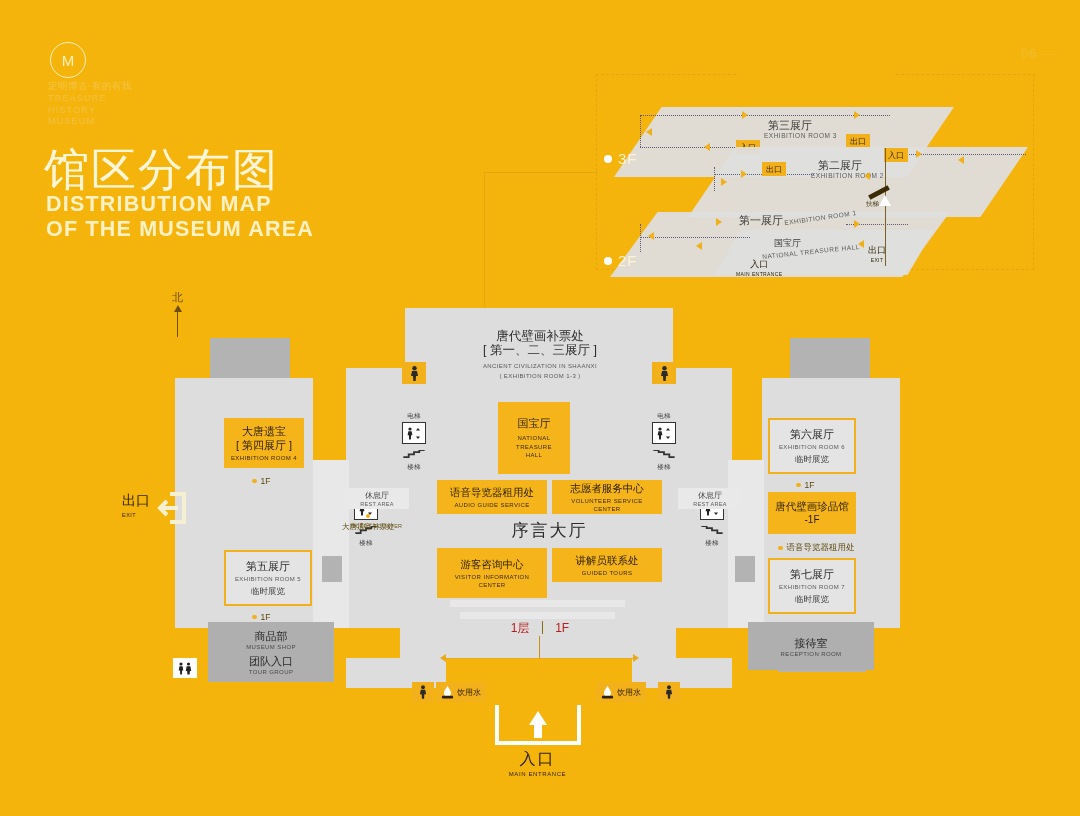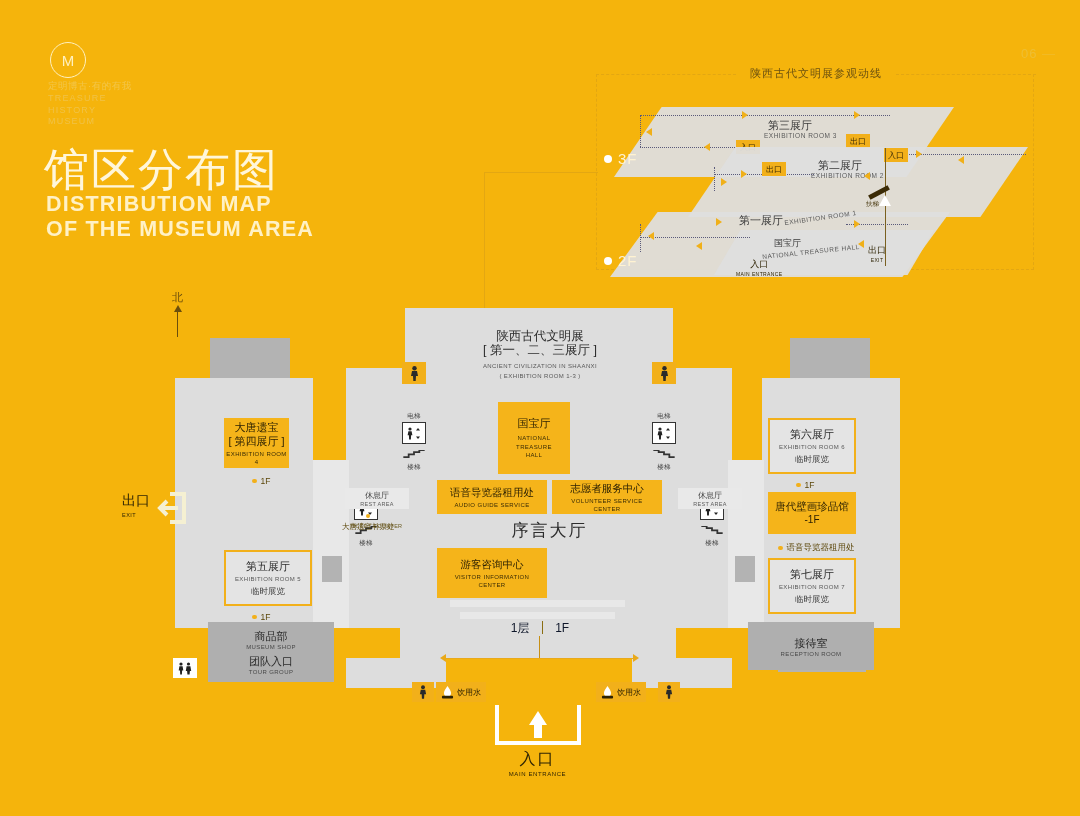--- a/index.html
+++ b/index.html
@@ -92,21 +92,21 @@
   #exit-left{position:absolute;left:-28px;top:190px;display:flex;align-items:center;gap:2px;}
   #exit-left .txt{font-size:14px;color:#2F2404;line-height:15px;}
   #exit-left .txt small{display:block;font-size:5.5px;letter-spacing:.5px;}
   #entrance{position:absolute;left:345px;top:405px;width:85px;text-align:center;}
   #entrance .arrowbox{width:78px;height:36px;border:4px solid #FFFFFF;border-top:none;margin:0 auto;position:relative;background:transparent;}
   #entrance .uparrow{position:absolute;left:50%;top:6px;transform:translateX(-50%);width:0;height:0;
       border-left:9px solid transparent;border-right:9px solid transparent;border-bottom:14px solid #FFFFFF;}
   #entrance .stem2{position:absolute;left:50%;top:19px;transform:translateX(-50%);width:8px;height:14px;background:#FFFFFF;}
   #entrance .lab{font-size:16px;color:#2F2404;margin-top:4px;letter-spacing:2px;}
   #entrance .lab small{display:block;font-size:6px;letter-spacing:.6px;margin-top:1px;}
-  #floor-ind{position:absolute;left:330px;top:320px;width:120px;text-align:center;color:#0f172a;font-size:12px;}
+  #floor-ind{position:absolute;left:330px;top:320px;width:120px;text-align:center;color:#b91c1c;font-size:12px;}
   #floor-ind .bar{display:inline-block;width:1px;height:13px;background:#8A6D12;vertical-align:-2px;margin:0 9px;}
   .guide-arrow{position:absolute;height:1px;background:#E9A91A;}
   .ga-tip{position:absolute;width:0;height:0;border-top:4px solid transparent;border-bottom:4px solid transparent;}
 </style>
 </head>
 <body>
 
 <div class="page">
 
   <div class="abs" id="logo-badge">
@@ -121,21 +121,20 @@
   <div class="abs" id="page-title-en" style="white-space:pre-line;">DISTRIBUTION MAP
 OF THE MUSEUM AREA</div>
   <div class="abs" id="page-number">
     <span>06</span> <span style="opacity:.7">—</span>
   </div>
 
   <div class="abs" id="inset">
     <div id="inset-frame"></div>
     <div id="inset-frame-topleft"></div>
     <div id="inset-frame-topright"></div>
-    <div id="inset-title">陕西古代文明展参观动线</div>
 
     <div class="floorplate" style="left:18px;top:45px;width:340px;height:70px;
          clip-path:polygon(14% 0,100% 0,86% 100%,0 100%);"></div>
     <div class="hall-cn" style="left:172px;top:56px;">第三展厅</div>
     <div class="hall-en" style="left:168px;top:70px;">EXHIBITION ROOM 3</div>
 
     <div class="route" style="left:44px;top:53px;width:250px;"></div>
     <div class="routev" style="left:44px;top:53px;height:32px;"></div>
     <div class="route" style="left:44px;top:85px;width:115px;"></div>
     <div class="arw arw-r" style="left:146px;top:49px;"></div>
@@ -224,21 +223,21 @@
     <div class="bldg-dark" style="left:172px;top:256px;width:20px;height:26px;"></div>
     <div class="bldg-dark" style="left:585px;top:256px;width:20px;height:26px;"></div>
     <div class="bldg-dark" style="left:60px;top:328px;width:88px;height:44px;"></div>
     <div class="bldg-dark" style="left:628px;top:328px;width:88px;height:44px;"></div>
     <div class="bldg" style="left:196px;top:358px;width:100px;height:30px;"></div>
     <div class="bldg" style="left:482px;top:358px;width:100px;height:30px;"></div>
     <div class="bldg-light" style="left:300px;top:300px;width:175px;height:7px;"></div>
     <div class="bldg-light" style="left:310px;top:312px;width:155px;height:7px;"></div>
 
     <div class="room" style="left:275px;top:22px;width:230px;height:64px;">
-      <div class="cn" style="font-size:12.5px;">陕西古代文明展</div>
+      <div class="cn" style="font-size:12.5px;">唐代壁画补票处</div>
       <div class="cn" style="font-size:12.5px;">[ 第一、二、三展厅 ]</div>
       <div class="en" style="margin-top:5px;">ANCIENT CIVILIZATION IN SHAANXI</div>
       <div class="en">( EXHIBITION ROOM 1-3 )</div>
     </div>
 
     <div class="room filled" style="left:348px;top:102px;width:72px;height:72px;">
       <div class="cn">国宝厅</div>
       <div class="en" style="white-space:pre-line;line-height:8.5px;margin-top:4px;">NATIONAL
 TREASURE
 HALL</div>
@@ -328,22 +327,26 @@
 CENTER</div>
     </div>
     <div class="room" style="left:287px;top:216px;width:225px;height:30px;">
       <div class="cn" style="font-size:17px;letter-spacing:2px;">序言大厅</div>
     </div>
     <div class="room filled" style="left:287px;top:248px;width:110px;height:50px;">
       <div class="cn" style="font-size:10.5px;">游客咨询中心</div>
       <div class="en" style="white-space:pre-line;">VISITOR INFORMATION
 CENTER</div>
     </div>
-
-    <div class="room filled" style="left:74px;top:118px;width:65px;height:50px;">
+    <div class="room filled" style="left:402px;top:248px;width:110px;height:34px;">
+      <div class="cn" style="font-size:10.5px;">讲解员联系处</div>
+      <div class="en">GUIDED TOURS</div>
+    </div>
+
+    <div class="room filled" style="left:74px;top:118px;width:80px;height:50px;">
       <div class="cn">大唐遗宝</div>
       <div class="cn">[ 第四展厅 ]</div>
       <div class="en">EXHIBITION ROOM 4</div>
     </div>
     <div class="floor-note" style="left:102px;top:176px;">
       <span class="d"></span>
       <span>1F</span>
     </div>
 
     <div class="room outline" style="left:74px;top:250px;width:88px;height:56px;">

